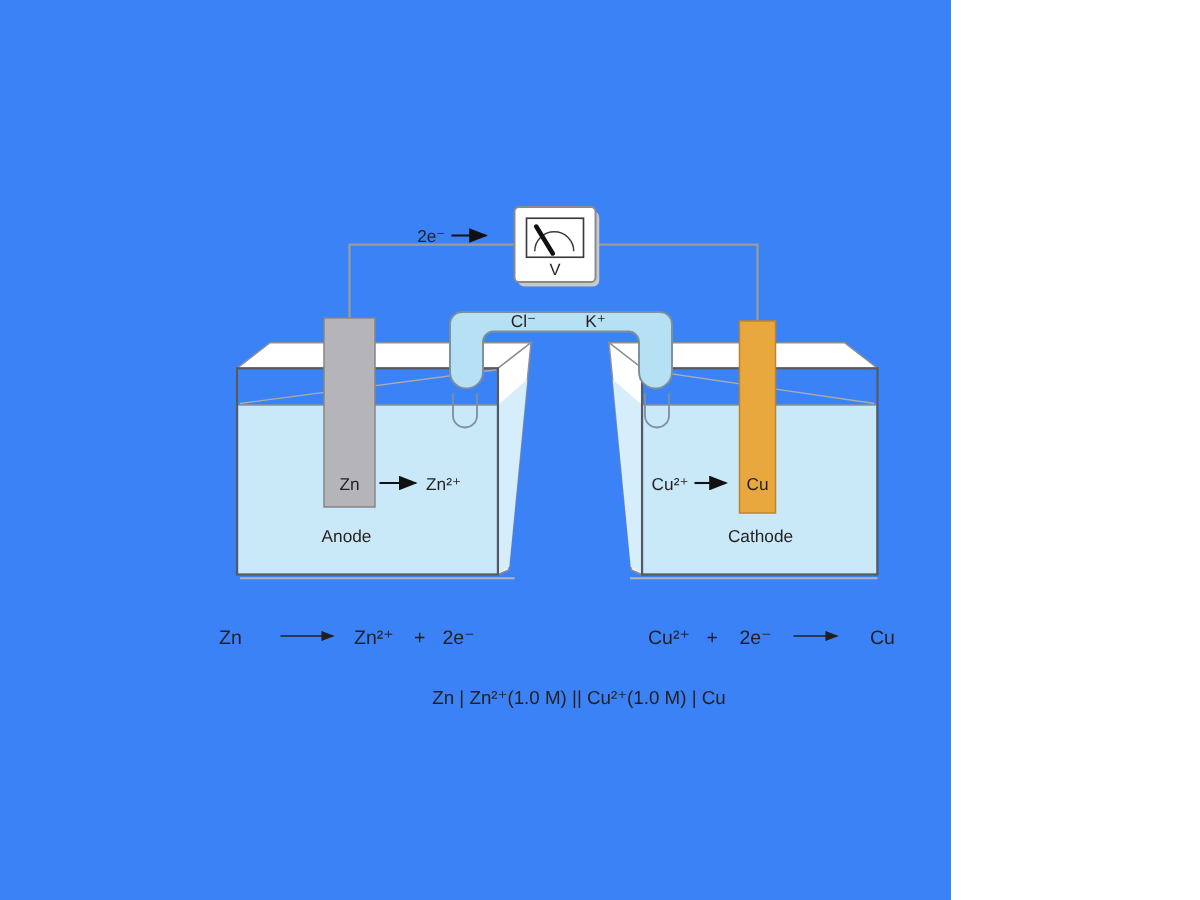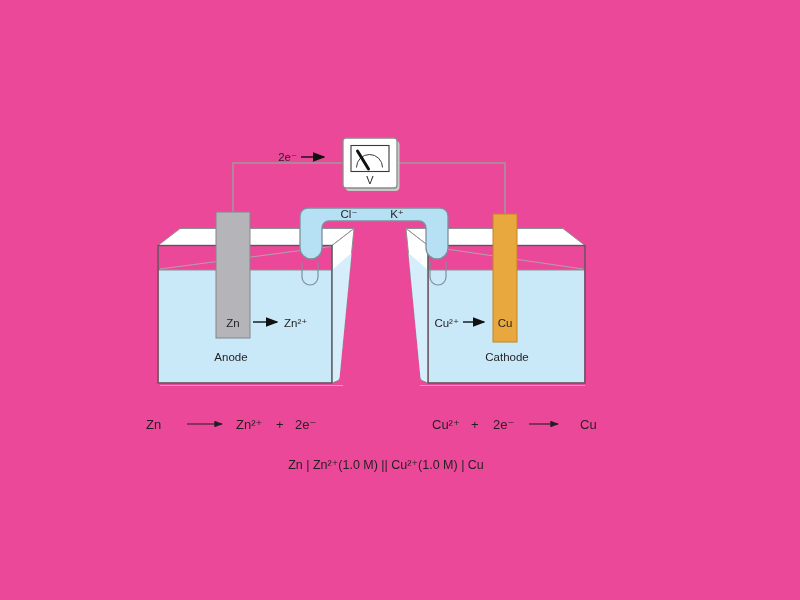--- a/index.html
+++ b/index.html
@@ -1,16 +1,16 @@
 <!DOCTYPE html>
 <html><head>
 <meta charset="utf-8">
 <style>
   html,body{margin:0;padding:0;background:#ffffff;}
-  .stage{position:relative;width:800px;height:600px;background:#ec4899;overflow:hidden;
+  .stage{position:relative;width:634px;height:600px;background:#3b82f6;overflow:hidden;
          font-family:"Liberation Sans","DejaVu Sans",sans-serif;}
   svg{display:block}
   text{fill:#231f20;font-family:"Liberation Sans","DejaVu Sans",sans-serif;}
   .lbl{font-size:11.5px;}
   .ion{font-size:11.5px;}
   .eq{font-size:13px;}
   .notation{font-size:12.5px;}
   .vlabel{font-size:11px;}
   .glass-front{fill:none;stroke:#58595b;stroke-width:1.4;}
   .glass-thin{fill:#ffffff;stroke:#8d9094;stroke-width:1;}

